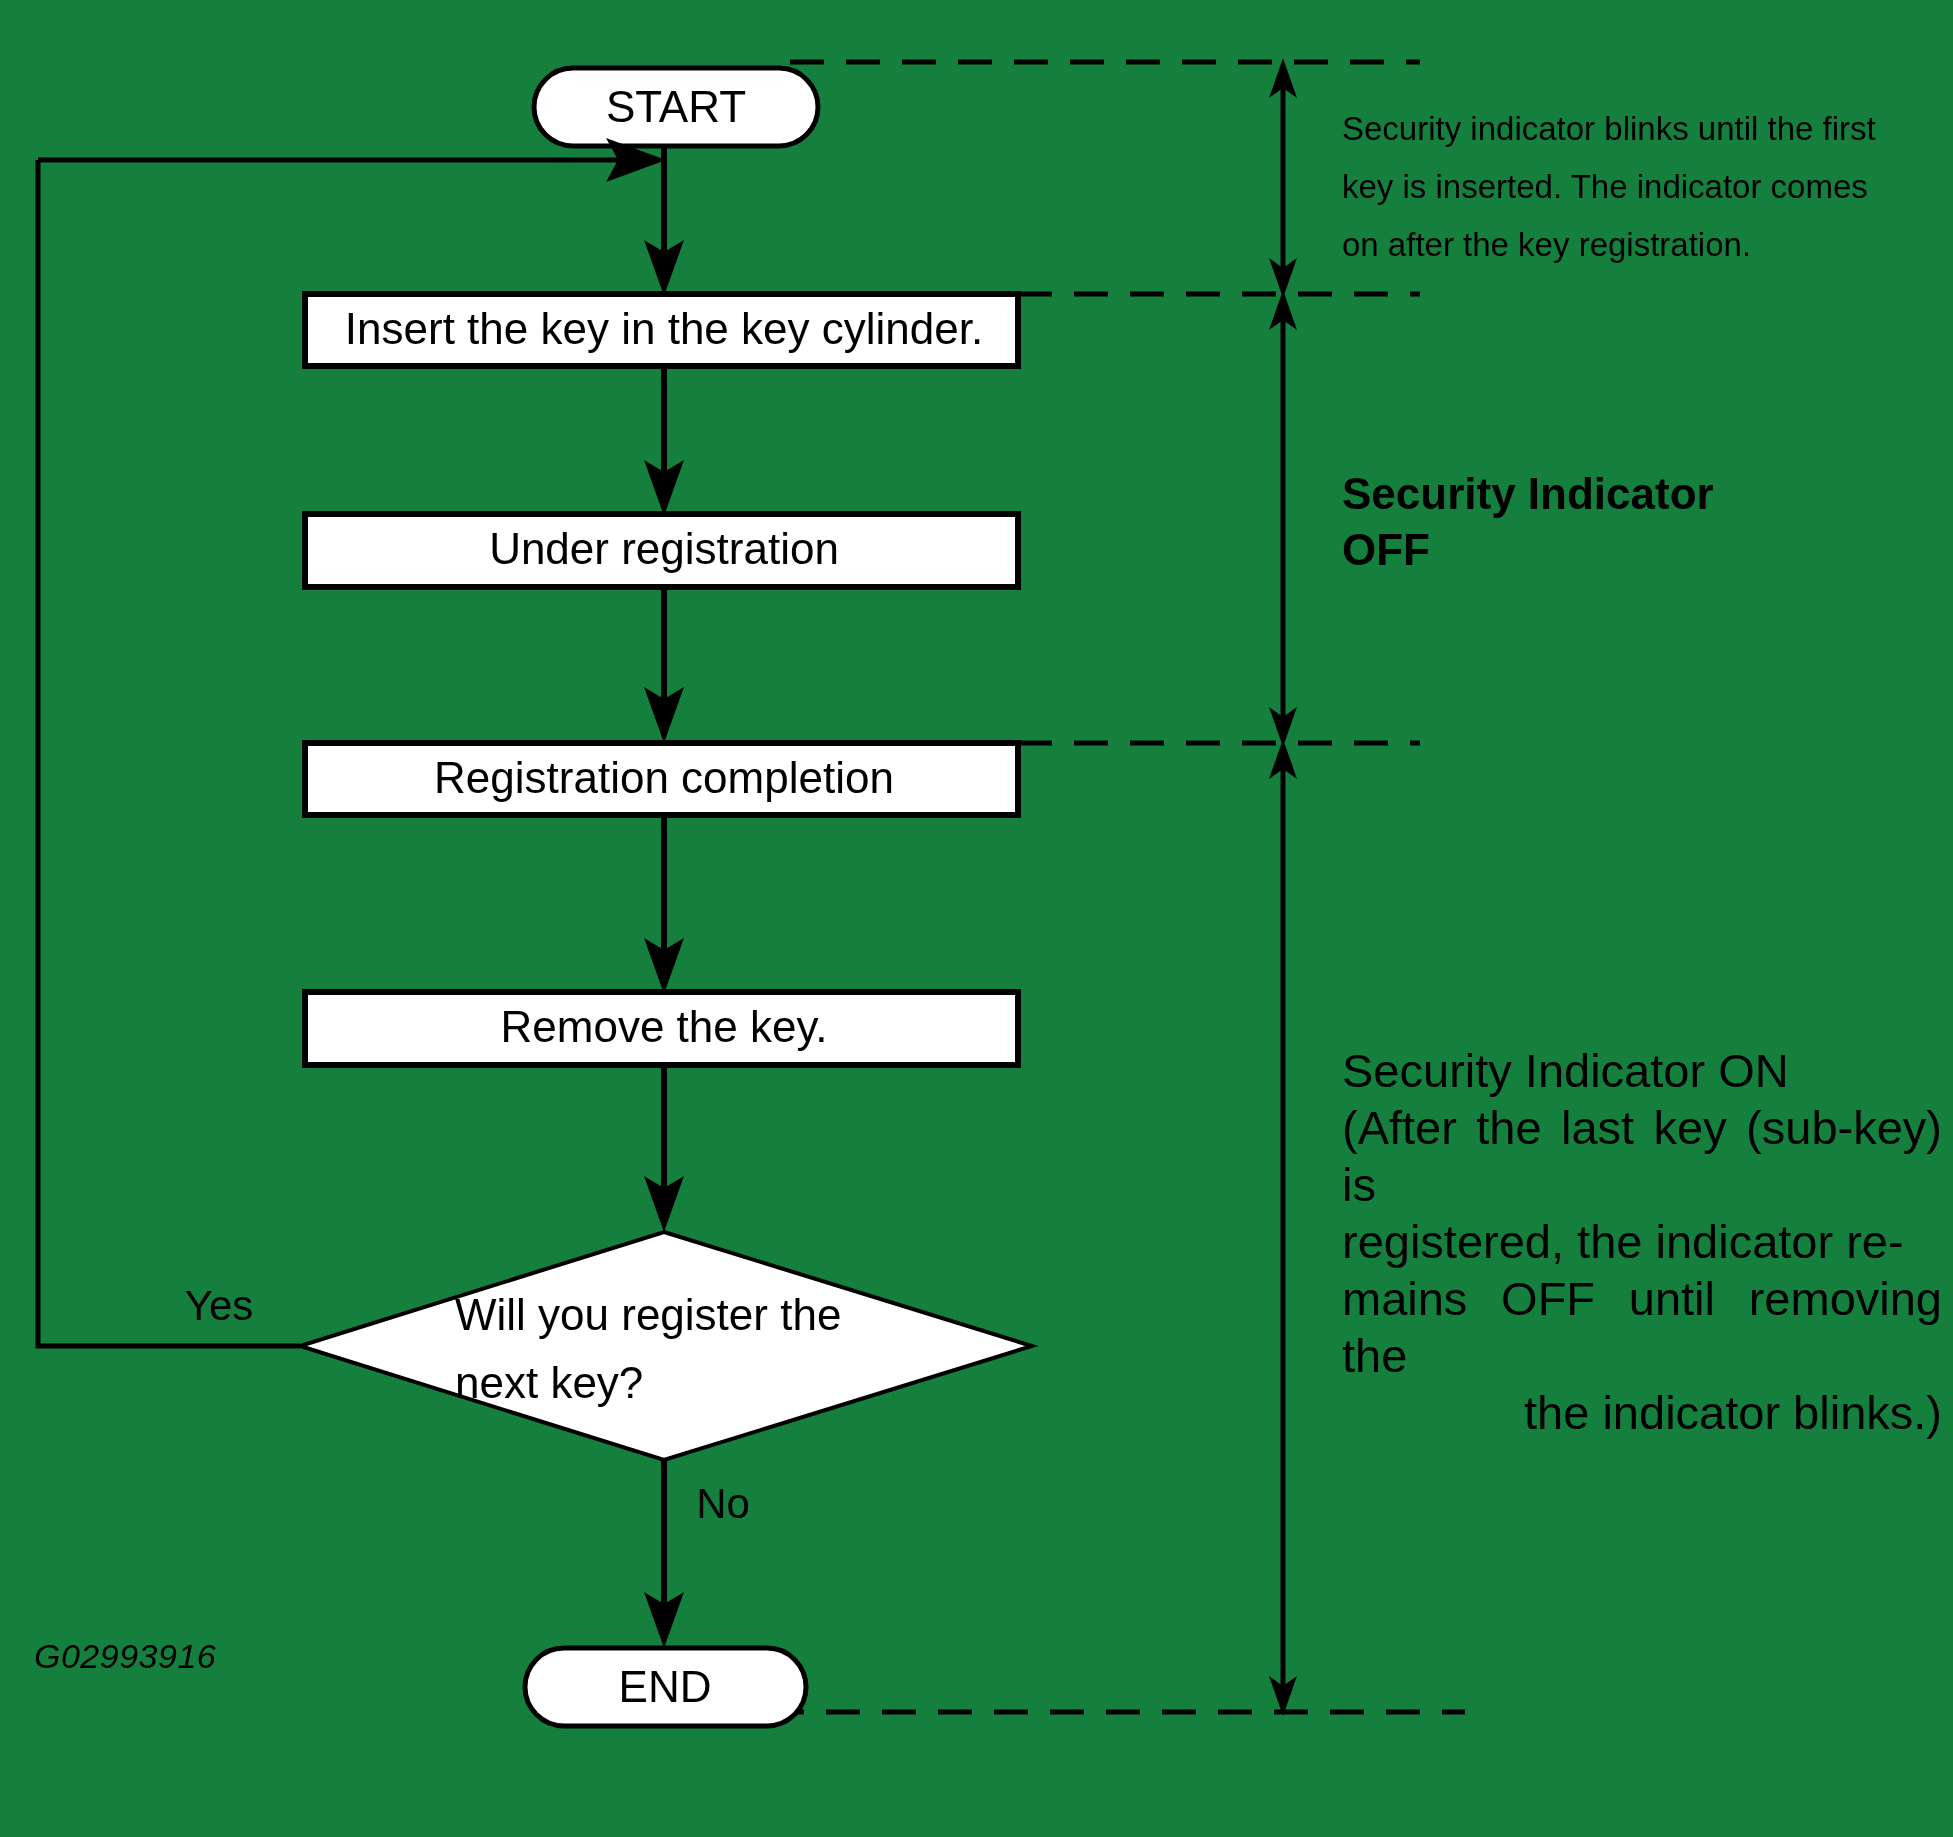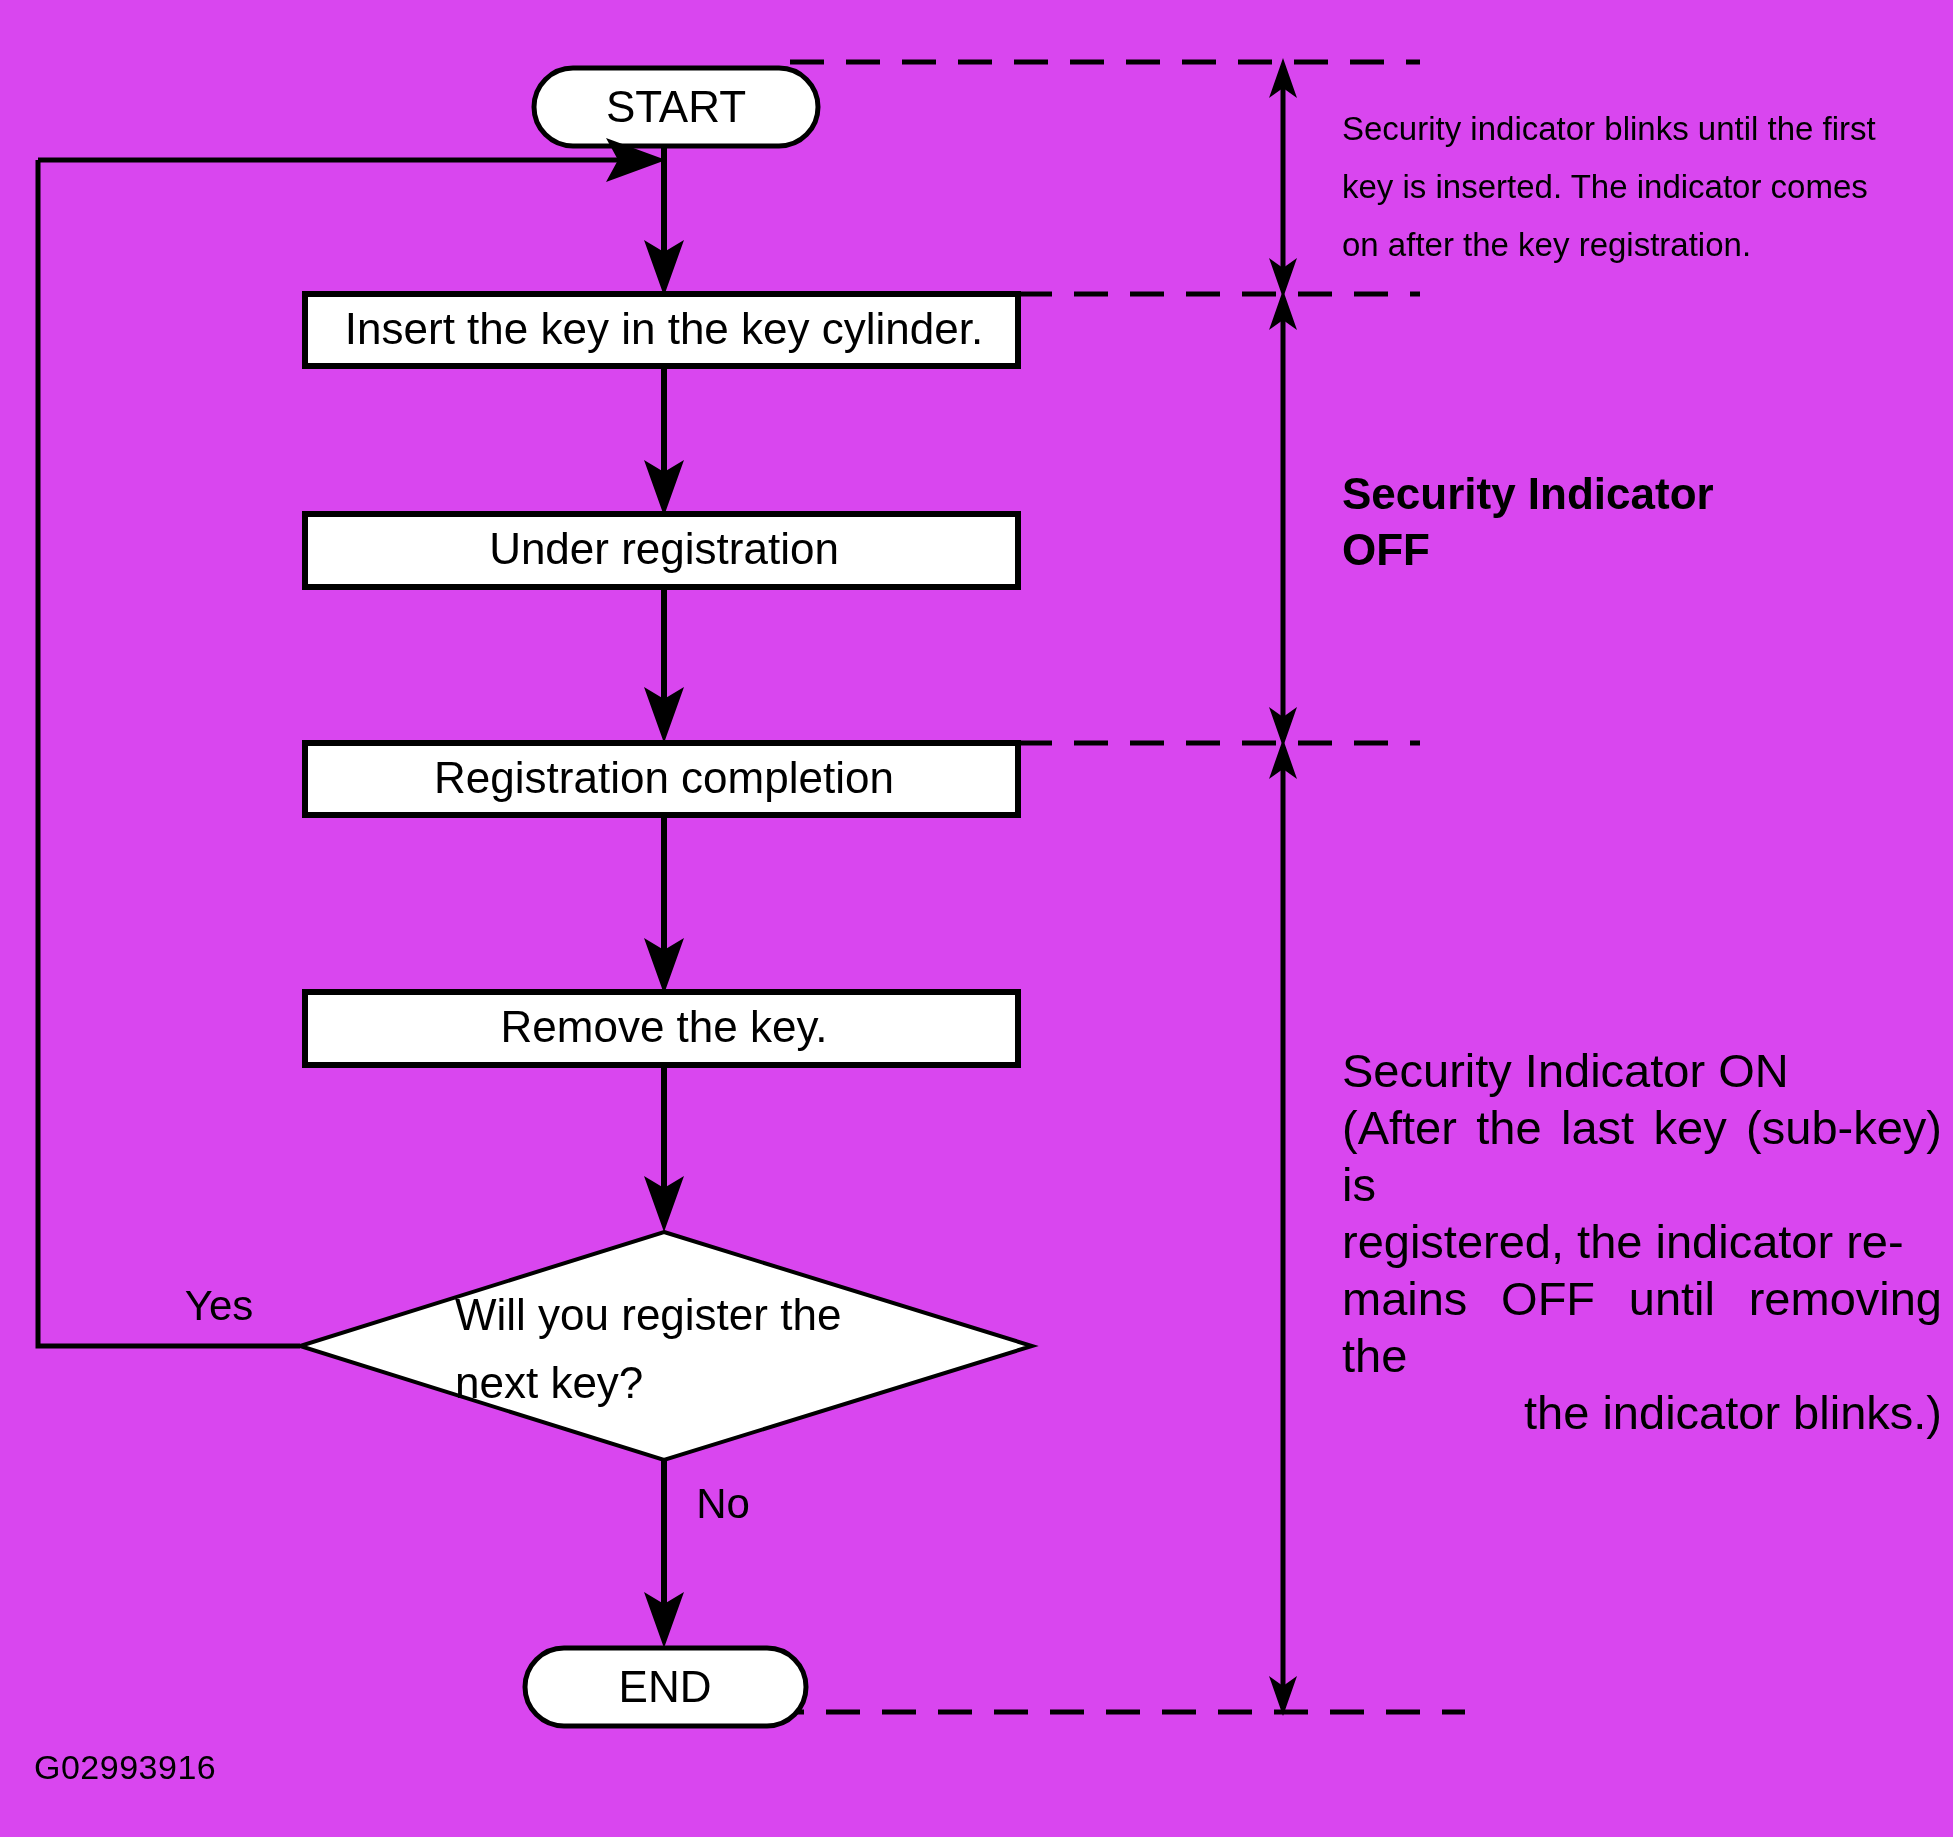--- a/index.html
+++ b/index.html
@@ -9,21 +9,21 @@
     background: #ffffff;
   }
   body {
     font-family: "Liberation Sans", sans-serif;
     color: #000000;
   }
   #page {
     position: relative;
     width: 1953px;
     height: 1837px;
-    background: #d946ef;
+    background: #15803d;
     overflow: hidden;
   }
   svg.diagram {
     position: absolute;
     top: 0;
     left: 0;
     width: 1953px;
     height: 1837px;
   }
   .shape-stroke {
@@ -81,25 +81,26 @@
   }
   .edge-label {
     font-family: "Liberation Sans", sans-serif;
     font-size: 42px;
     fill: #000000;
     text-anchor: middle;
   }
   .fig-id {
     position: absolute;
     left: 34px;
-    top: 1748px;
+    top: 1637px;
     font-family: "Liberation Sans", sans-serif;
     font-size: 34px;
     letter-spacing: 0.5px;
     color: #000000;
+    font-style: italic;
   }
   .note {
     position: absolute;
     color: #000000;
     font-family: "Liberation Sans", sans-serif;
   }
   #note-blink {
     left: 1342px;
     top: 100px;
     width: 580px;

